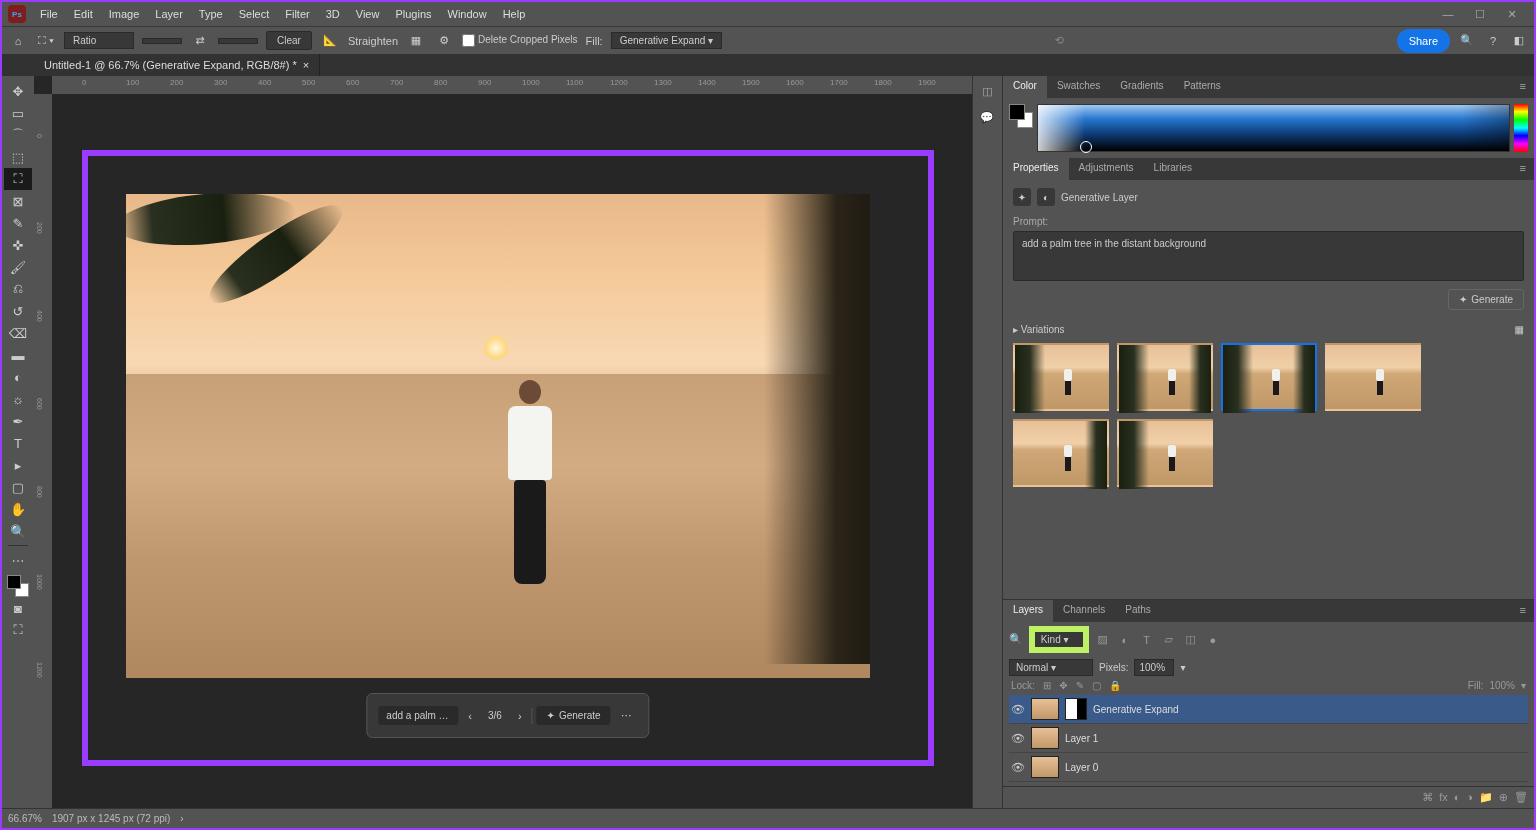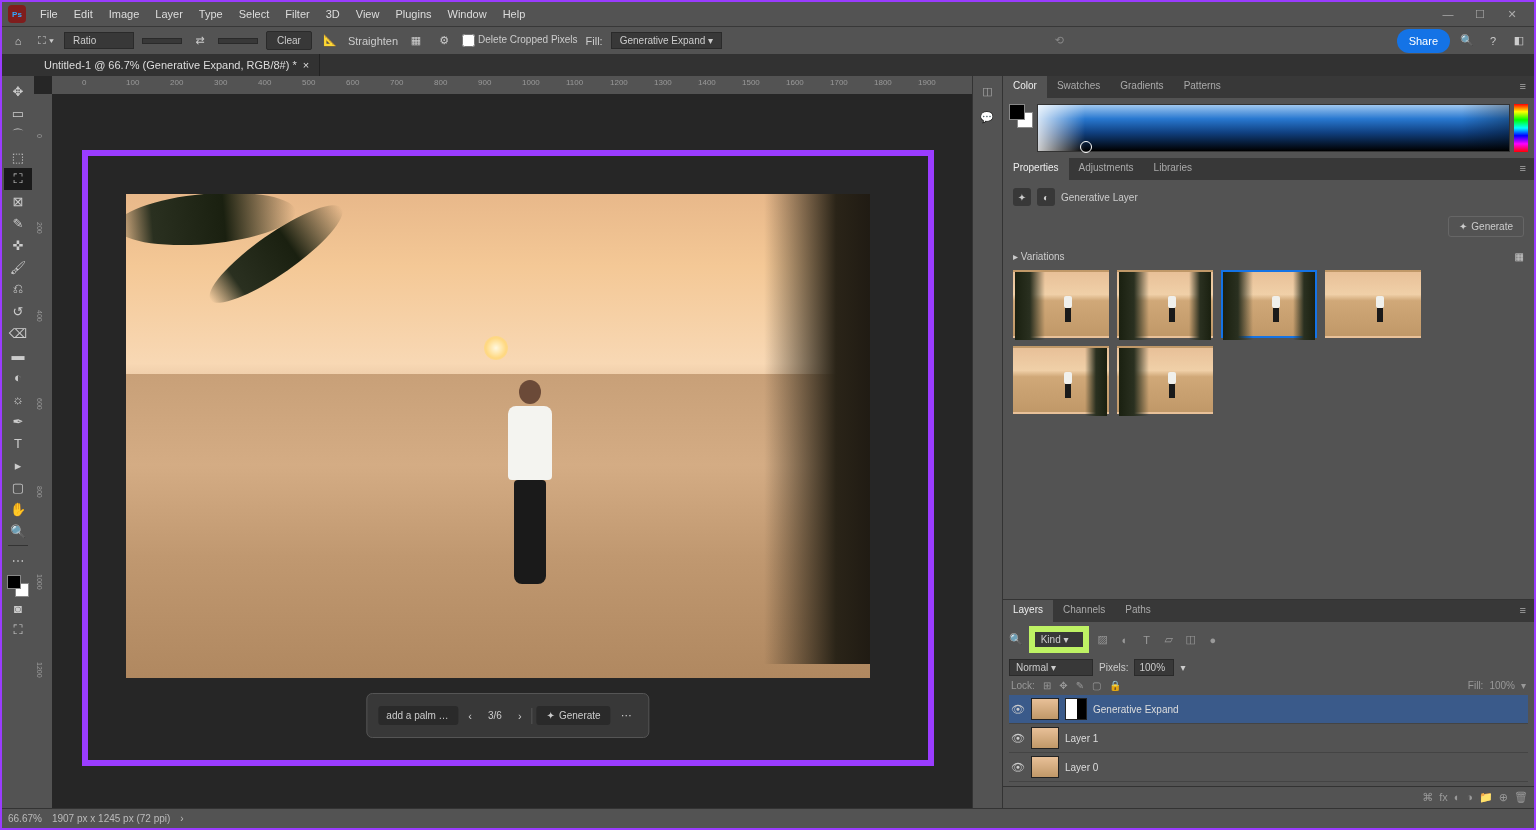--- a/index.html
+++ b/index.html
@@ -285,20 +285,22 @@
       <div class="ptab">Libraries</div>
       <div class="pspace"></div>
       <div class="pmenu">≡</div>
     </div>
     <div class="props-body">
       <div class="props-header">
         <div class="gicon">✦</div>
         <div class="gicon">◐</div>
         <span>Generative Layer</span>
       </div>
+      <div class="prompt-label">Prompt:</div>
+      <div class="prompt-box">add a palm tree in the distant background</div>
       <div class="gen-row">
         <div class="gbtn">
           <span>✦</span>
           <span>Generate</span>
         </div>
       </div>
       <div class="var-header">
         <span>▸ <span>Variations</span></span>
         <span>▦</span>
       </div>

